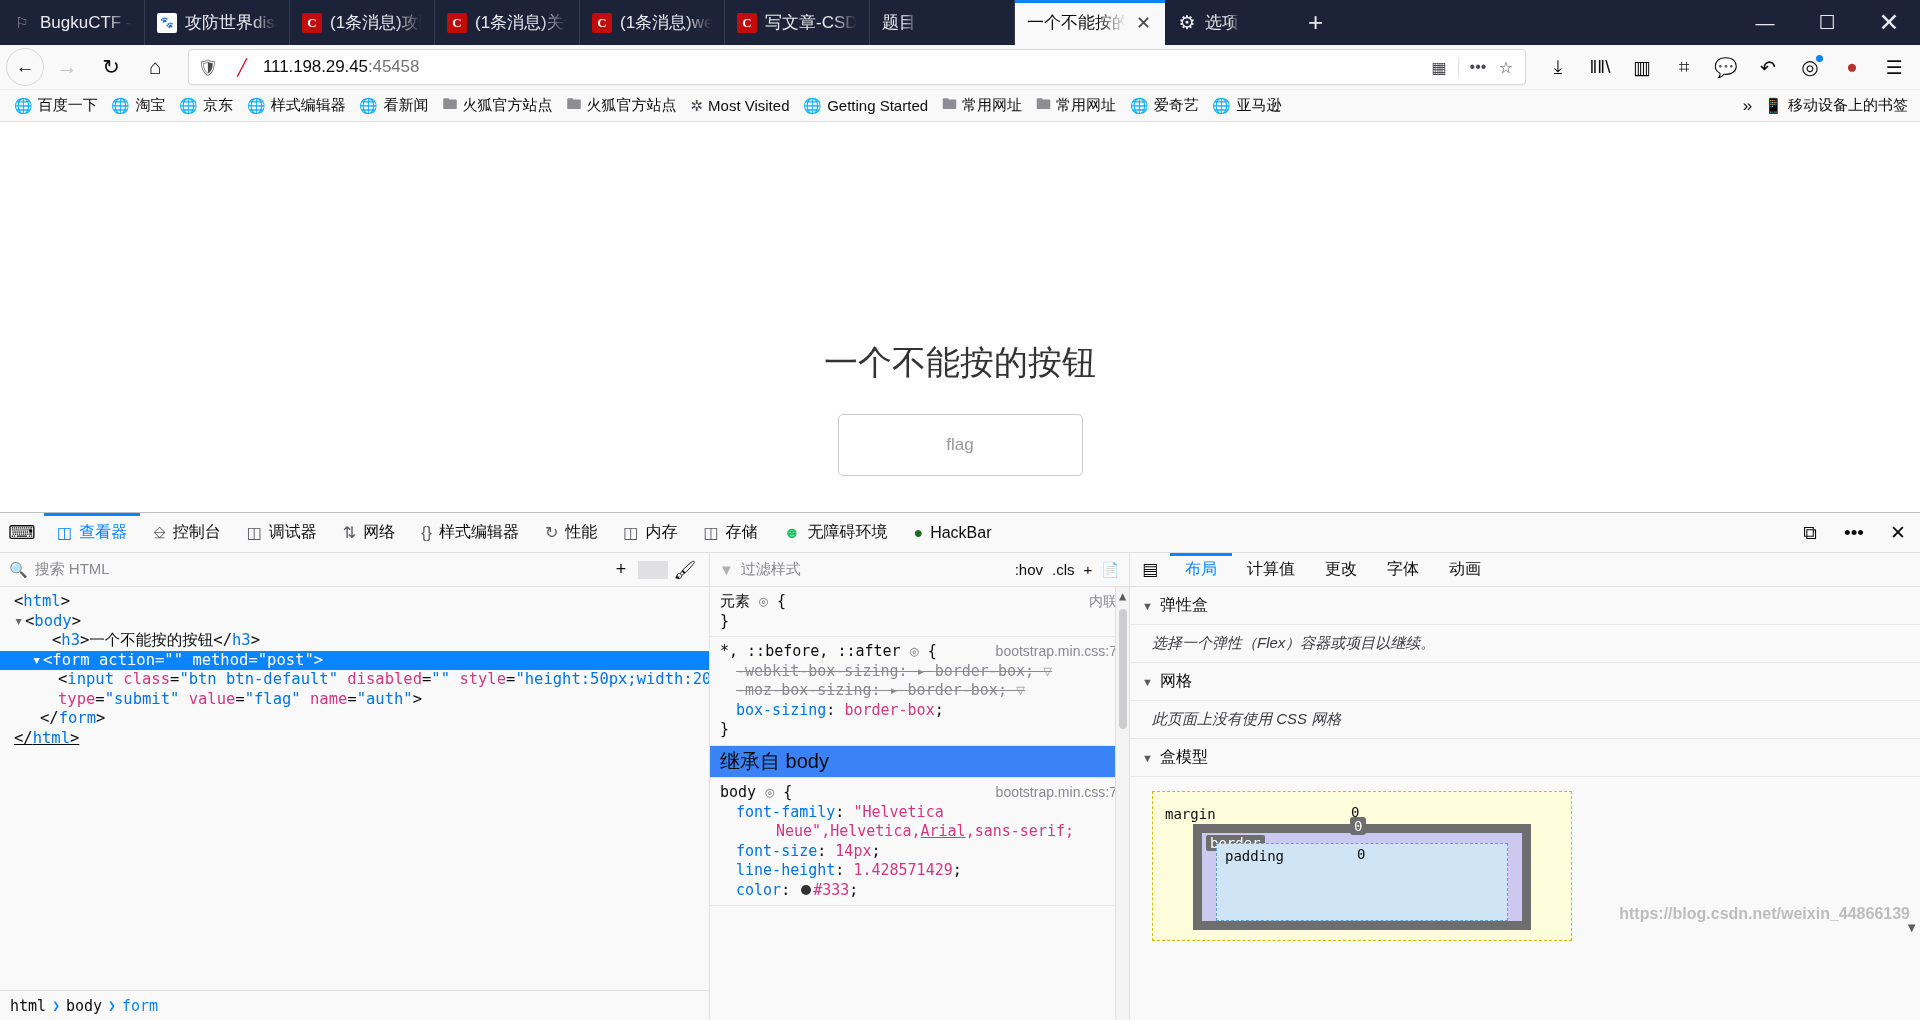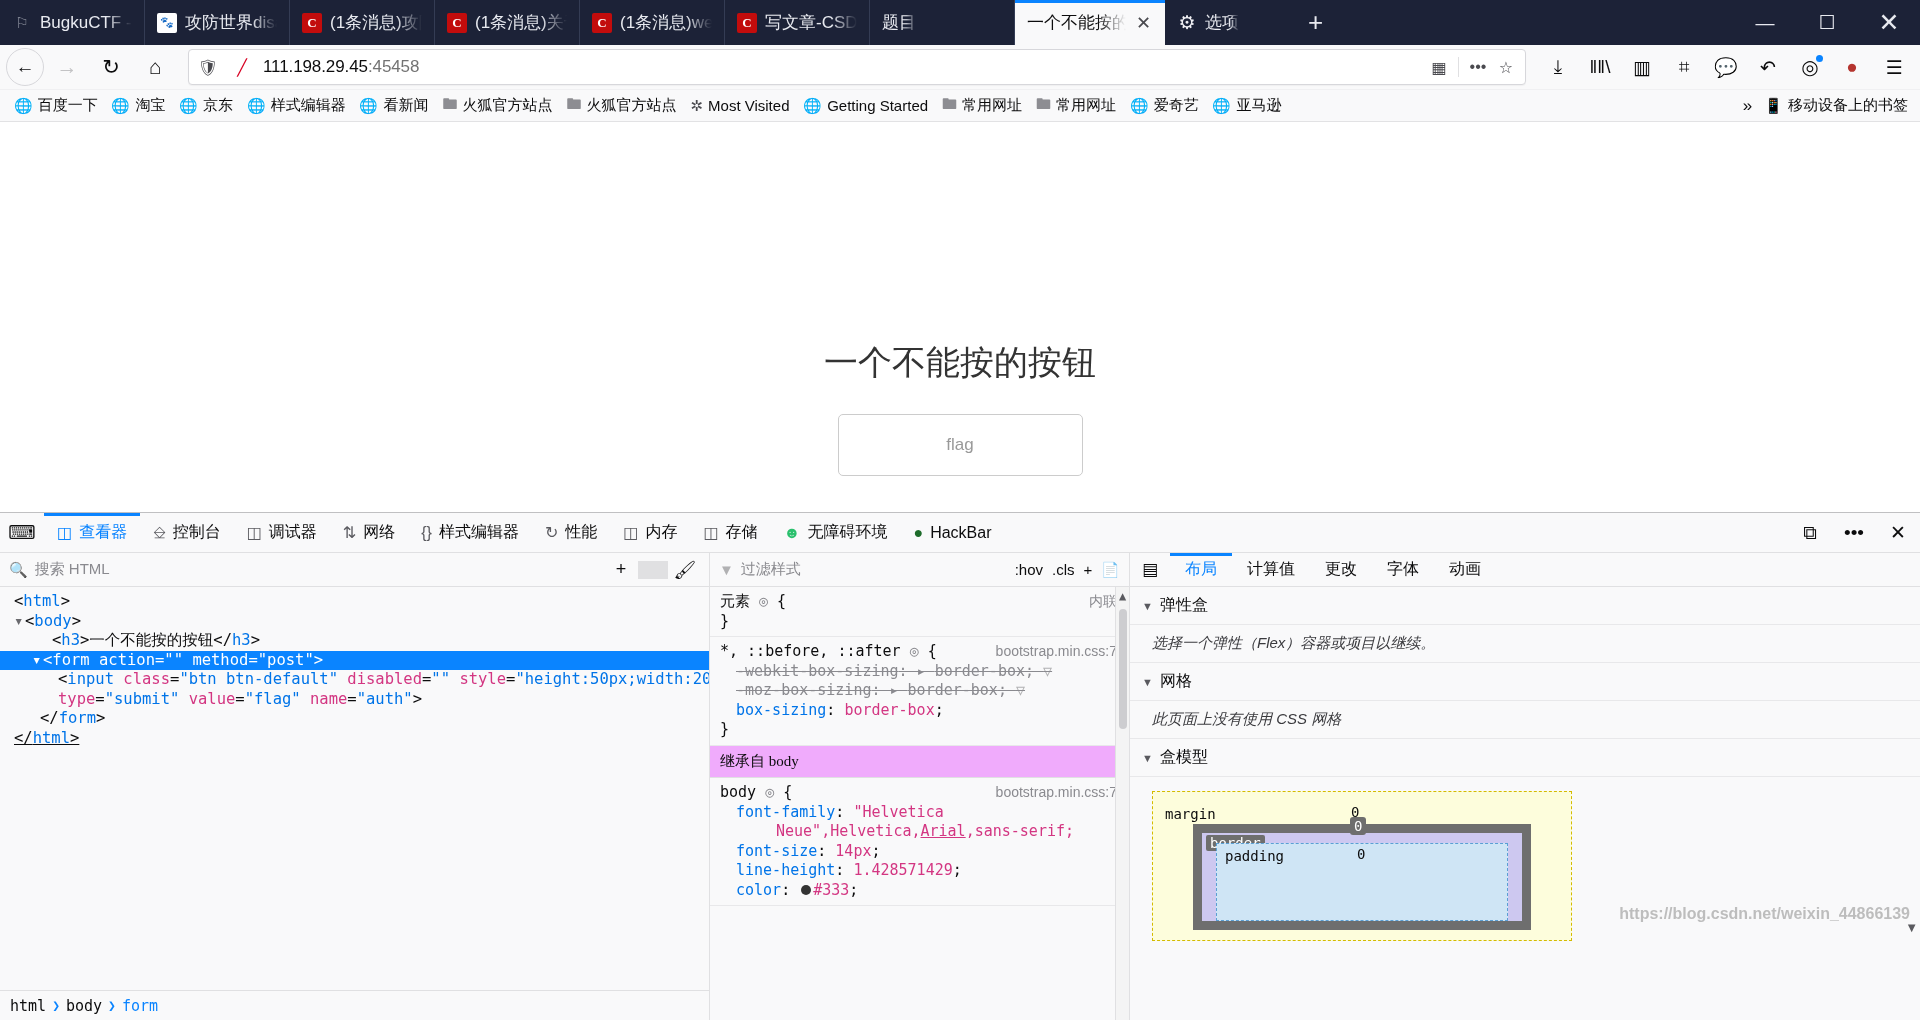--- a/index.html
+++ b/index.html
@@ -155,22 +155,22 @@
   .rules-top .rt-right { margin-left:auto; display:flex; align-items:center; gap:9px; color:#0c0c0d; font-size:15px;}
   .rules-body { flex:1 1 auto; overflow:hidden;
       font-family:"DejaVu Sans Mono","Liberation Mono",monospace; font-size:15px; line-height:19.5px; position:relative;}
   .rule { border-bottom:1px solid #e8e8ea; padding:5px 10px; position:relative; }
   .rule .src { position:absolute; right:12px; top:5px; color:#8a8a8f; font-size:14px;
       font-family:"Liberation Sans",sans-serif; }
   .sel-name { color:#0c0c0d; }
   .prop { color:#0074e8; } .val { color:#d33682; }
   .strike { text-decoration: line-through; color:#8a8a8f; }
   .strike .prop, .strike .val { color:#8a8a8f; }
-  .inherit-hd { background:#f0abfc; padding:6px 10px; font-family:Liberation Serif, serif;
-      font-size:15px; color:#0c0c0d; border-bottom:1px solid #e0e0e2; }
+  .inherit-hd { background:#3b82f6; padding:6px 10px; font-family:Liberation Sans, sans-serif;
+      font-size:20px; color:#0c0c0d; border-bottom:1px solid #e0e0e2; }
   .filt-ico { color:#b1b1b3; }
   .tgt-ico { display:inline-block; color:#8a8a8f; }
   .swatch { display:inline-block; width:10px;height:10px;border-radius:50%;background:#333;
       vertical-align:middle; margin:0 2px;}
   .rules-scroll { position:absolute; right:0; top:0; bottom:0; width:14px; background:#f4f4f4;
       border-left:1px solid #e0e0e2; }
   .rs-up, .rs-dn { text-align:center; font-size:12px; color:#5a5a5f; }
   .rs-thumb { position:absolute; top:22px; left:3px; width:8px; height:120px; background:#cdcdd0; border-radius:4px;}
 
   

